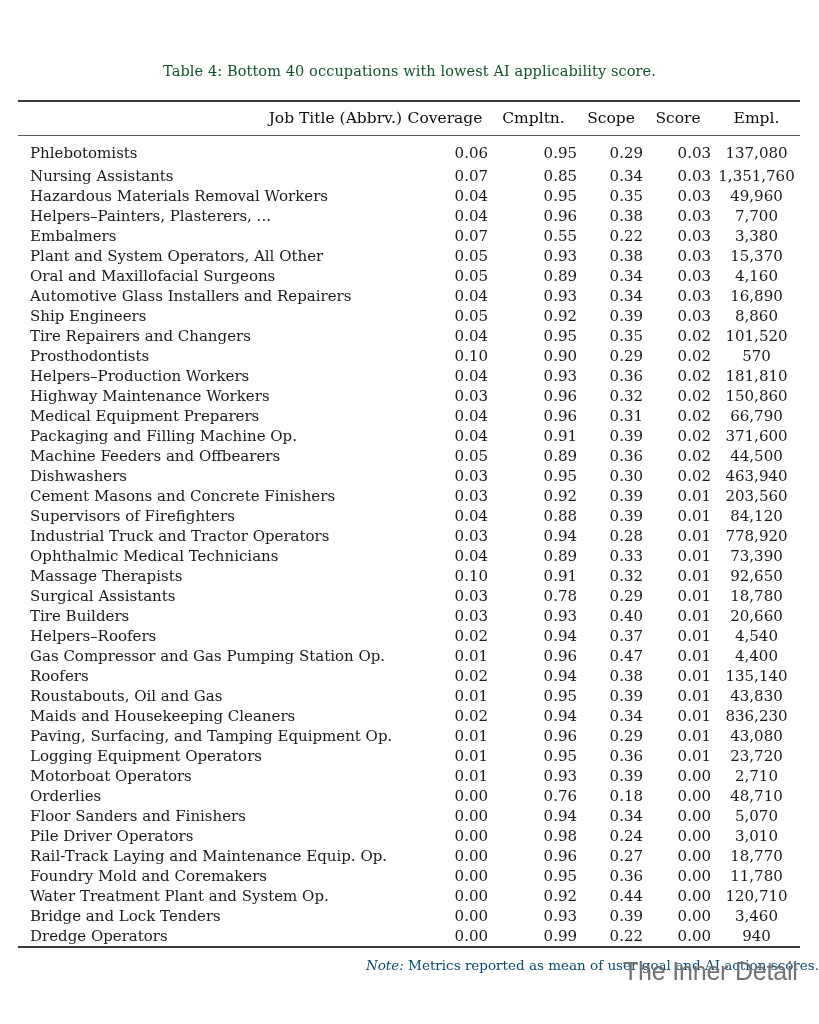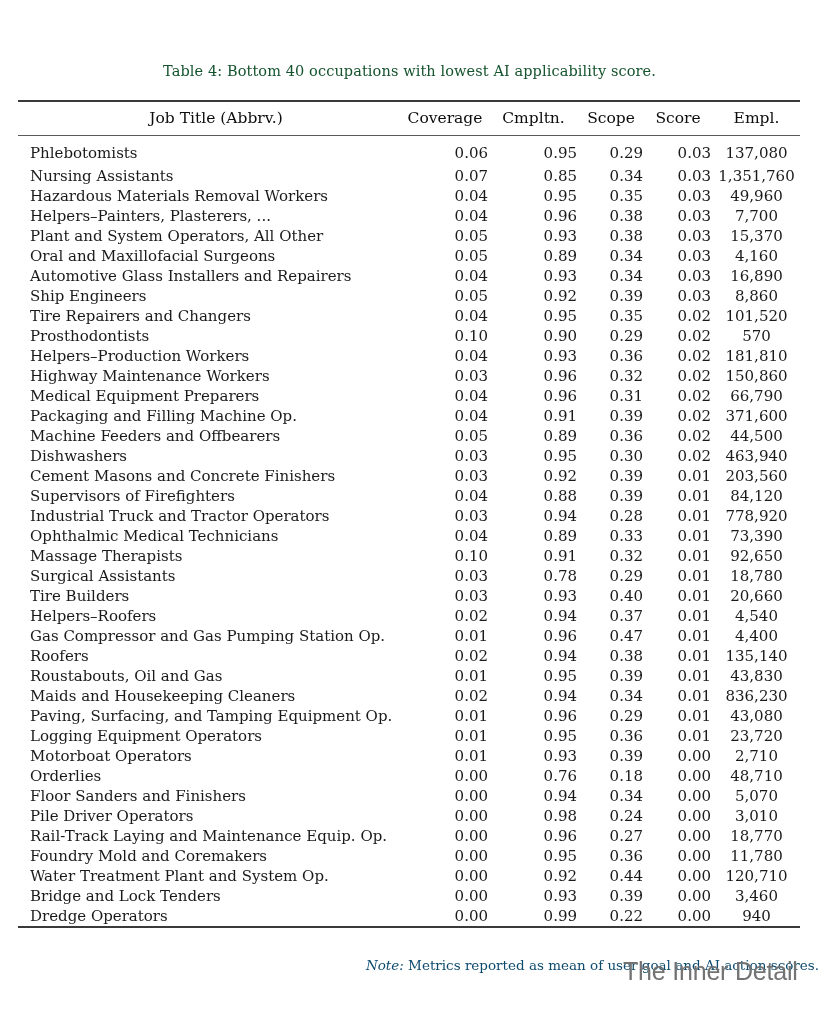--- a/index.html
+++ b/index.html
@@ -66,21 +66,21 @@
     border-top: 2.2px solid #3a3a3a;
     width: 782px;
   }
   thead th {
     font-size: 15.5px;
     font-weight: bold;
     color: #0d0d0d;
     height: 33px;
     line-height: 33px;
   }
-  thead th.h-job { text-align: center; padding-left: 12px; }
+  thead th.h-job { text-align: right; padding-left: 12px; }
   thead th.h-num { text-align: center; padding-right: 2px; }
   thead th.h-emp { padding-right: 0px; }
 
   tbody tr { height: 20px; }
   tbody td {
     font-size: 15px;
     line-height: 20px;
     height: 20px;
     color: #1a1a1a;
   }
@@ -169,20 +169,28 @@
           </tr>
           <tr>
             <td class="job">Helpers–Painters, Plasterers, ...</td>
             <td class="num">0.04</td>
             <td class="num">0.96</td>
             <td class="num">0.38</td>
             <td class="num">0.03</td>
             <td class="emp">7,700</td>
           </tr>
           <tr>
+            <td class="job">Embalmers</td>
+            <td class="num">0.07</td>
+            <td class="num">0.55</td>
+            <td class="num">0.22</td>
+            <td class="num">0.03</td>
+            <td class="emp">3,380</td>
+          </tr>
+          <tr>
             <td class="job">Plant and System Operators, All Other</td>
             <td class="num">0.05</td>
             <td class="num">0.93</td>
             <td class="num">0.38</td>
             <td class="num">0.03</td>
             <td class="emp">15,370</td>
           </tr>
           <tr>
             <td class="job">Oral and Maxillofacial Surgeons</td>
             <td class="num">0.05</td>

